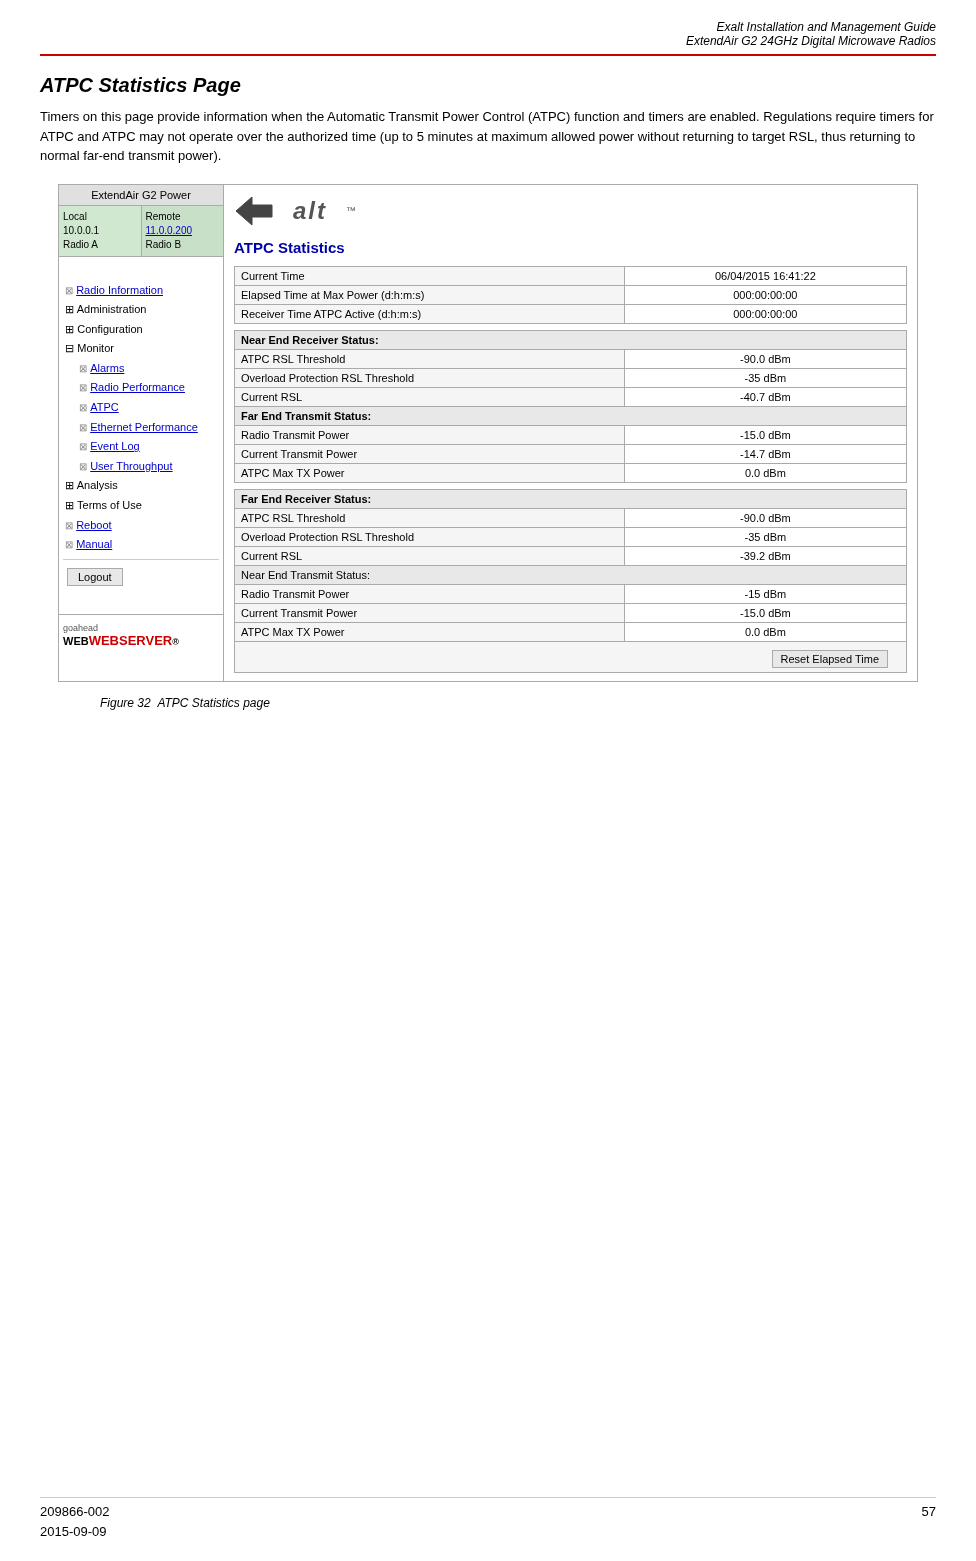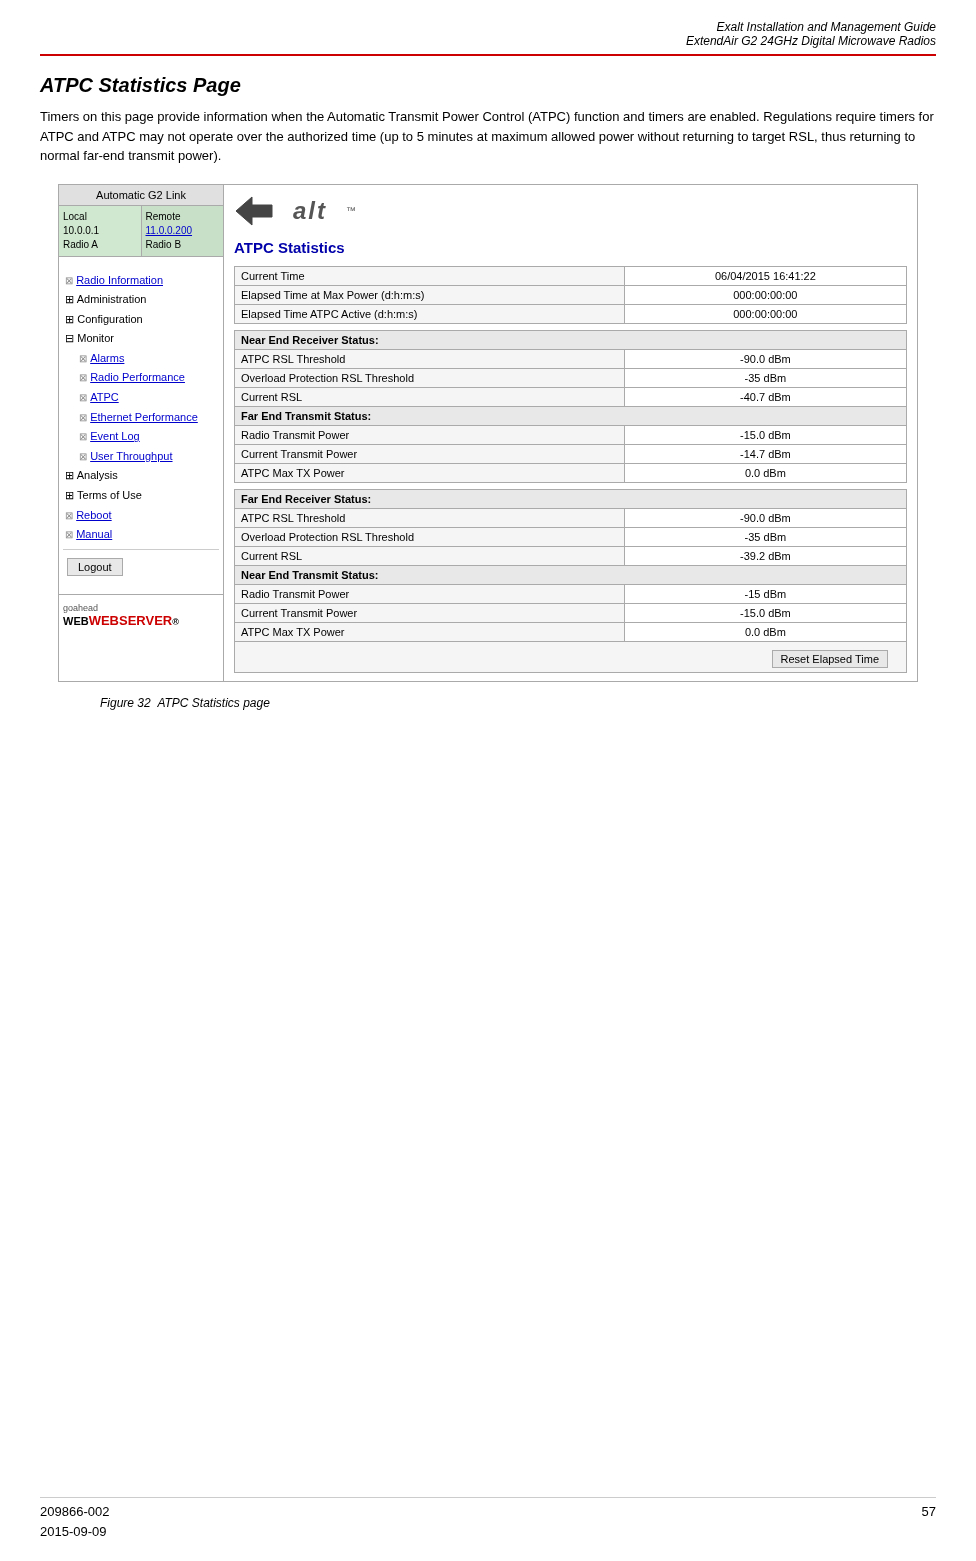--- a/index.html
+++ b/index.html
@@ -88,21 +88,21 @@
     }
     .sidebar-local {
       background: #d0e8d0;
     }
     .sidebar-remote a {
       color: #00c;
       text-decoration: underline;
     }
 
     .sidebar-menu {
-      padding: 14px 4px;
+      padding: 24px 4px;
     }
     .sidebar-menu-item {
       padding: 1px 2px;
       font-size: 11px;
       line-height: 1.6;
     }
     .sidebar-menu-item a {
       color: #00c;
       text-decoration: underline;
     }
@@ -269,21 +269,21 @@
     <div class="header-line">ExtendAir G2 24GHz Digital Microwave Radios</div>
   </div>
 
   <div class="page-title">ATPC Statistics Page</div>
 
   <div class="intro-text">Timers on this page provide information when the Automatic Transmit Power Control (ATPC) function and timers are enabled. Regulations require timers for ATPC and ATPC may not operate over the authorized time (up to 5 minutes at maximum allowed power without returning to target RSL, thus returning to normal far-end transmit power).</div>
 
   <div class="screenshot-box">
 
     <div class="sidebar">
-      <div class="sidebar-header">Automatic G2 Link</div>
+      <div class="sidebar-header">ExtendAir G2 Power</div>
 
       <div class="sidebar-local-remote">
         <div class="sidebar-local">
           <div>Local</div>
           <div>10.0.0.1</div>
           <div>Radio A</div>
         </div>
         <div class="sidebar-remote">
           <div>Remote</div>
           <div><a href="#" style="color:#00c;text-decoration:underline;">11.0.0.200</a></div>
@@ -377,21 +377,21 @@
         <tbody id="stats-tbody">
         <tr>
               <td class="label-cell">Current Time</td>
               <td class="value-cell">06/04/2015 16:41:22</td>
             </tr>
             <tr>
               <td class="label-cell">Elapsed Time at Max Power (d:h:m:s)</td>
               <td class="value-cell">000:00:00:00</td>
             </tr>
             <tr>
-              <td class="label-cell">Elapsed Time ATPC Active (d:h:m:s)</td>
+              <td class="label-cell">Receiver Time ATPC Active (d:h:m:s)</td>
               <td class="value-cell">000:00:00:00</td>
             </tr>
             <tr class="spacer">
               <td colspan="2" style="border: none; height: 6px;"></td>
             </tr>
             <tr class="section-header">
               <td colspan="2" style="font-weight: bold; background: rgb(232, 232, 232); border: 1px solid rgb(170, 170, 170); padding: 3px 6px;">Near End Receiver Status:</td>
             </tr>
             <tr>
               <td class="label-cell">ATPC RSL Threshold</td>
@@ -432,21 +432,21 @@
             </tr>
             <tr>
               <td class="label-cell">Overload Protection RSL Threshold</td>
               <td class="value-cell">-35 dBm</td>
             </tr>
             <tr>
               <td class="label-cell">Current RSL</td>
               <td class="value-cell">-39.2 dBm</td>
             </tr>
             <tr class="section-header">
-              <td colspan="2" style="font-weight: bold; background: rgb(232, 232, 232); border: 1px solid rgb(170, 170, 170); padding: 3px 6px;">Near End Transmit Status:</td>
+              <td colspan="2" style="font-weight: normal; background: rgb(232, 232, 232); border: 1px solid rgb(170, 170, 170); padding: 3px 6px;">Near End Transmit Status:</td>
             </tr>
             <tr>
               <td class="label-cell">Radio Transmit Power</td>
               <td class="value-cell">-15 dBm</td>
             </tr>
             <tr>
               <td class="label-cell">Current Transmit Power</td>
               <td class="value-cell">-15.0 dBm</td>
             </tr>
             <tr>

